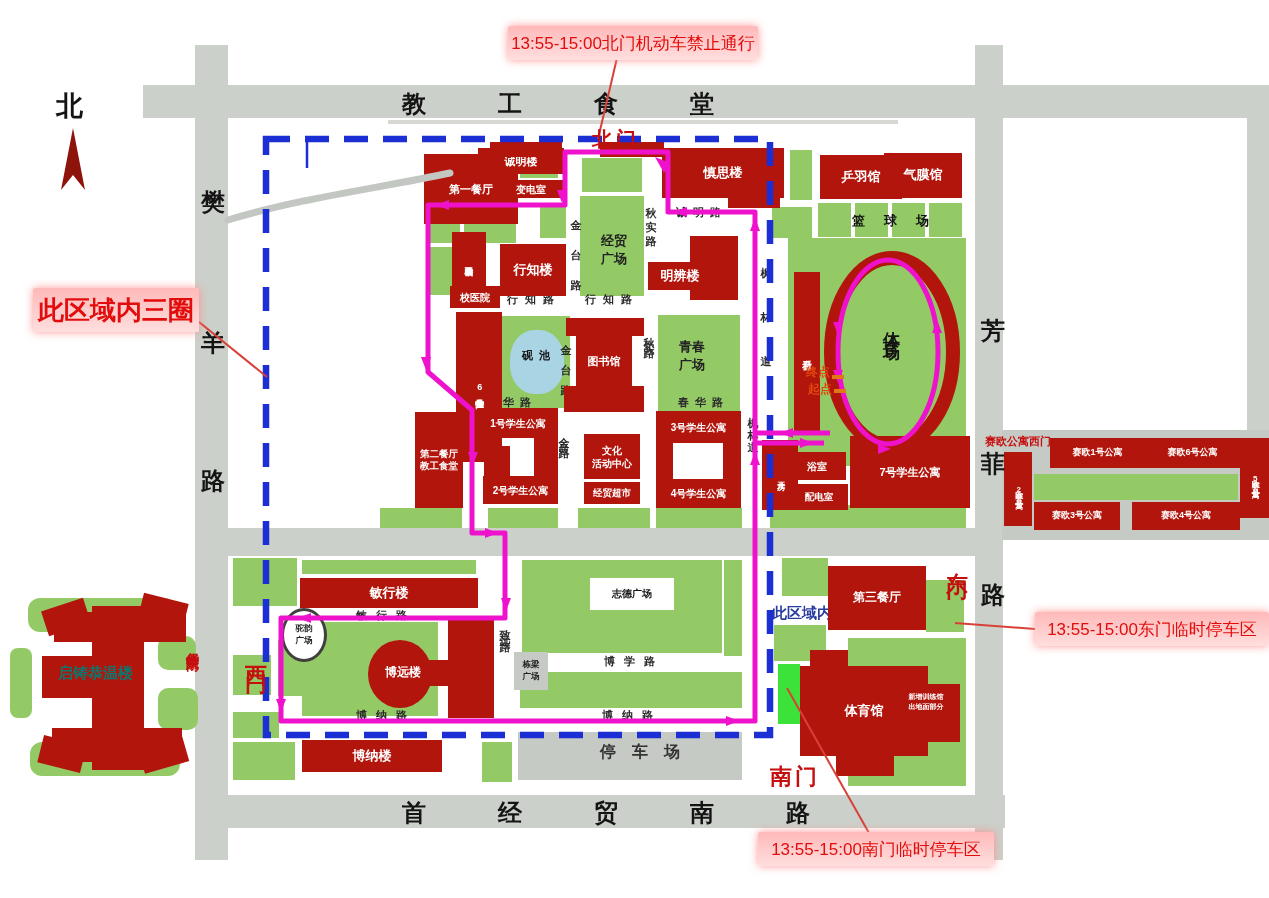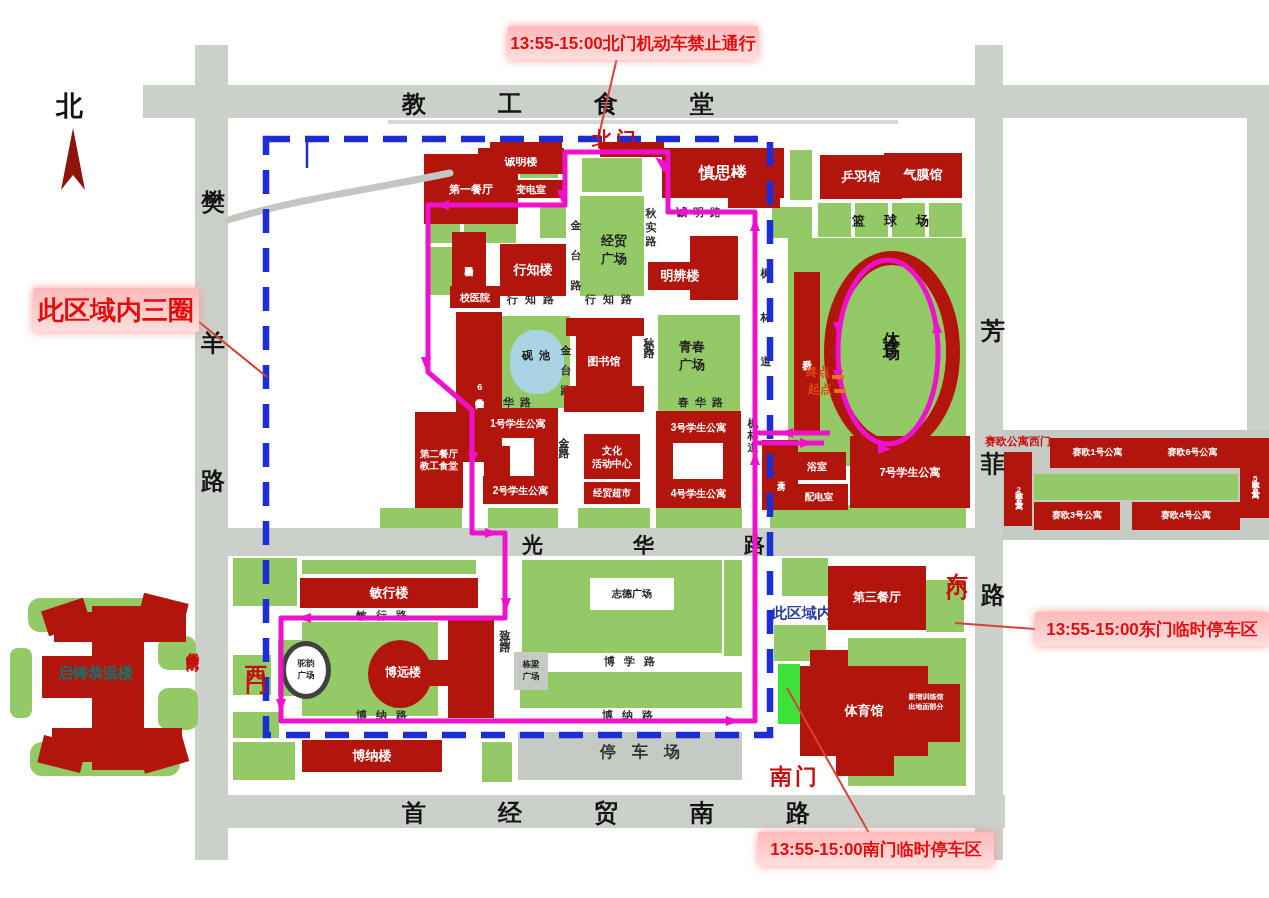--- a/index.html
+++ b/index.html
@@ -6,21 +6,21 @@
   #map{position:relative;width:1269px;height:898px;background:#fff;overflow:hidden;}
   .rd{position:absolute;background:#ccd0ca;z-index:0;}
   .gn{position:absolute;background:#94ca66;z-index:1;}
   .gy{position:absolute;background:#c6cac4;z-index:1;}
   .pond{position:absolute;background:#a9d4e4;border-radius:45%;z-index:2;}
   .bd{position:absolute;background:#b2150c;z-index:3;color:#fff;font-weight:700;display:flex;flex-direction:column;align-items:center;justify-content:center;text-align:center;line-height:1.3;}
   .lb{position:absolute;z-index:4;font-weight:900;color:#141414;white-space:nowrap;}
   .sm{position:absolute;z-index:2;font-weight:700;color:#2b2b2b;white-space:nowrap;}
   .vt{writing-mode:vertical-rl;text-orientation:upright;}
   .gate{position:absolute;z-index:6;color:#c50f0f;font-weight:900;white-space:nowrap;}
-  .ann{position:absolute;z-index:8;background:linear-gradient(180deg,#ffb9b9,#ffdede);color:#e20c0c;font-weight:700;display:flex;align-items:center;justify-content:center;white-space:nowrap;border-radius:2px;box-shadow:0 0 8px rgba(255,140,140,.9);}
+  .ann{position:absolute;z-index:8;background:linear-gradient(180deg,#ffb9b9,#ffdede);color:#e20c0c;font-weight:400;display:flex;align-items:center;justify-content:center;white-space:nowrap;border-radius:2px;box-shadow:0 0 8px rgba(255,140,140,.9);}
   .plaza{position:absolute;z-index:2;display:flex;flex-direction:column;align-items:center;justify-content:center;text-align:center;font-weight:700;color:#222;}
   svg.overlay{position:absolute;left:0;top:0;z-index:5;}
   .rt{position:absolute;z-index:6;color:#e2470f;font-weight:900;}
 </style>
 </head>
 <body>
 
 <div id="map">
 
   <div class="rd" style="left:143px;top:85px;width:1126px;height:33px"></div>
@@ -83,21 +83,21 @@
       <span>第一餐厅</span>
     </div>
   <div class="bd" style="left:478px;top:148px;width:86px;height:26px;font-size:11px">
       <span>诚明楼</span>
     </div>
   <div class="bd" style="left:498px;top:180px;width:66px;height:18px;font-size:10px">
       <span>变电室</span>
     </div>
   <div class="bd" style="left:490px;top:142px;width:72px;height:15px"></div>
   <div class="bd" style="left:600px;top:142px;width:64px;height:15px"></div>
-  <div class="bd" style="left:662px;top:148px;width:122px;height:50px;font-size:16px">
+  <div class="bd" style="left:662px;top:148px;width:122px;height:50px;font-size:13px">
       <span>慎思楼</span>
     </div>
   <div class="bd" style="left:728px;top:178px;width:52px;height:30px"></div>
   <div class="bd" style="left:820px;top:155px;width:82px;height:44px;font-size:13px">
       <span>乒羽馆</span>
     </div>
   <div class="bd" style="left:884px;top:153px;width:78px;height:45px;font-size:13px">
       <span>气膜馆</span>
     </div>
   <div class="bd" style="left:452px;top:232px;width:34px;height:56px;font-size:8.5px">
@@ -223,33 +223,32 @@
     <span>广场</span>
   </div>
   <div class="plaza" style="left:666px;top:334px;width:52px;height:44px;font-size:13px">
     <span>青春</span>
     <span>广场</span>
   </div>
   <div class="plaza gy" style="left:514px;top:652px;width:34px;height:38px;font-size:8.5px;z-index:2">
     <span>栋梁</span>
     <span>广场</span>
   </div>
-  <div class="plaza" style="left:281px;top:641px;width:40px;height:48px;background:#fff;border-radius:50%;border:5px solid #404040;font-size:8.5px;z-index:2">
+  <div class="plaza" style="left:281px;top:608px;width:40px;height:48px;background:#fff;border-radius:50%;border:3px solid #404040;font-size:8.5px;z-index:2">
     <span>驼韵</span>
     <span>广场</span>
   </div>
   <div class="lb vt" style="left:880px;top:318px;font-size:17px;letter-spacing:6px">体育场</div>
   <div class="lb" style="left:852px;top:212px;font-size:13px;letter-spacing:19px">篮球场</div>
   <div class="lb" style="left:600px;top:742px;font-size:16px;letter-spacing:16px;color:#333">停车场</div>
 
   <div class="lb" style="left:402px;top:88px;font-size:24px;letter-spacing:72px">教工食堂</div>
   <div class="lb" style="left:402px;top:797px;font-size:24px;letter-spacing:72px">首经贸南路</div>
   <div class="lb vt" style="left:197px;top:170px;font-size:24px;letter-spacing:140px">樊羊路</div>
   <div class="lb vt" style="left:977px;top:298px;font-size:24px;letter-spacing:133px">芳菲路</div>
-  <div class="lb" style="left:522px;top:531px;font-size:21px;letter-spacing:90px">光华路</div>
   <div class="sm" style="left:470px;top:203px;font-size:11px;letter-spacing:7px">诚明路</div>
   <div class="sm" style="left:676px;top:205px;font-size:11px;letter-spacing:6px">诚明路</div>
   <div class="sm" style="left:507px;top:292px;font-size:11px;letter-spacing:7px">行知路</div>
   <div class="sm" style="left:585px;top:292px;font-size:11px;letter-spacing:7px">行知路</div>
   <div class="sm" style="left:486px;top:395px;font-size:11px;letter-spacing:6px">春华路</div>
   <div class="sm" style="left:586px;top:395px;font-size:11px;letter-spacing:6px">春华路</div>
   <div class="sm" style="left:678px;top:395px;font-size:11px;letter-spacing:6px">春华路</div>
   <div class="sm vt" style="left:568px;top:210px;font-size:11px;letter-spacing:30px">金台路</div>
   <div class="sm vt" style="left:558px;top:335px;font-size:11px;letter-spacing:20px">金台路</div>
   <div class="sm vt" style="left:556px;top:428px;font-size:11px;letter-spacing:5px">金台路</div>

